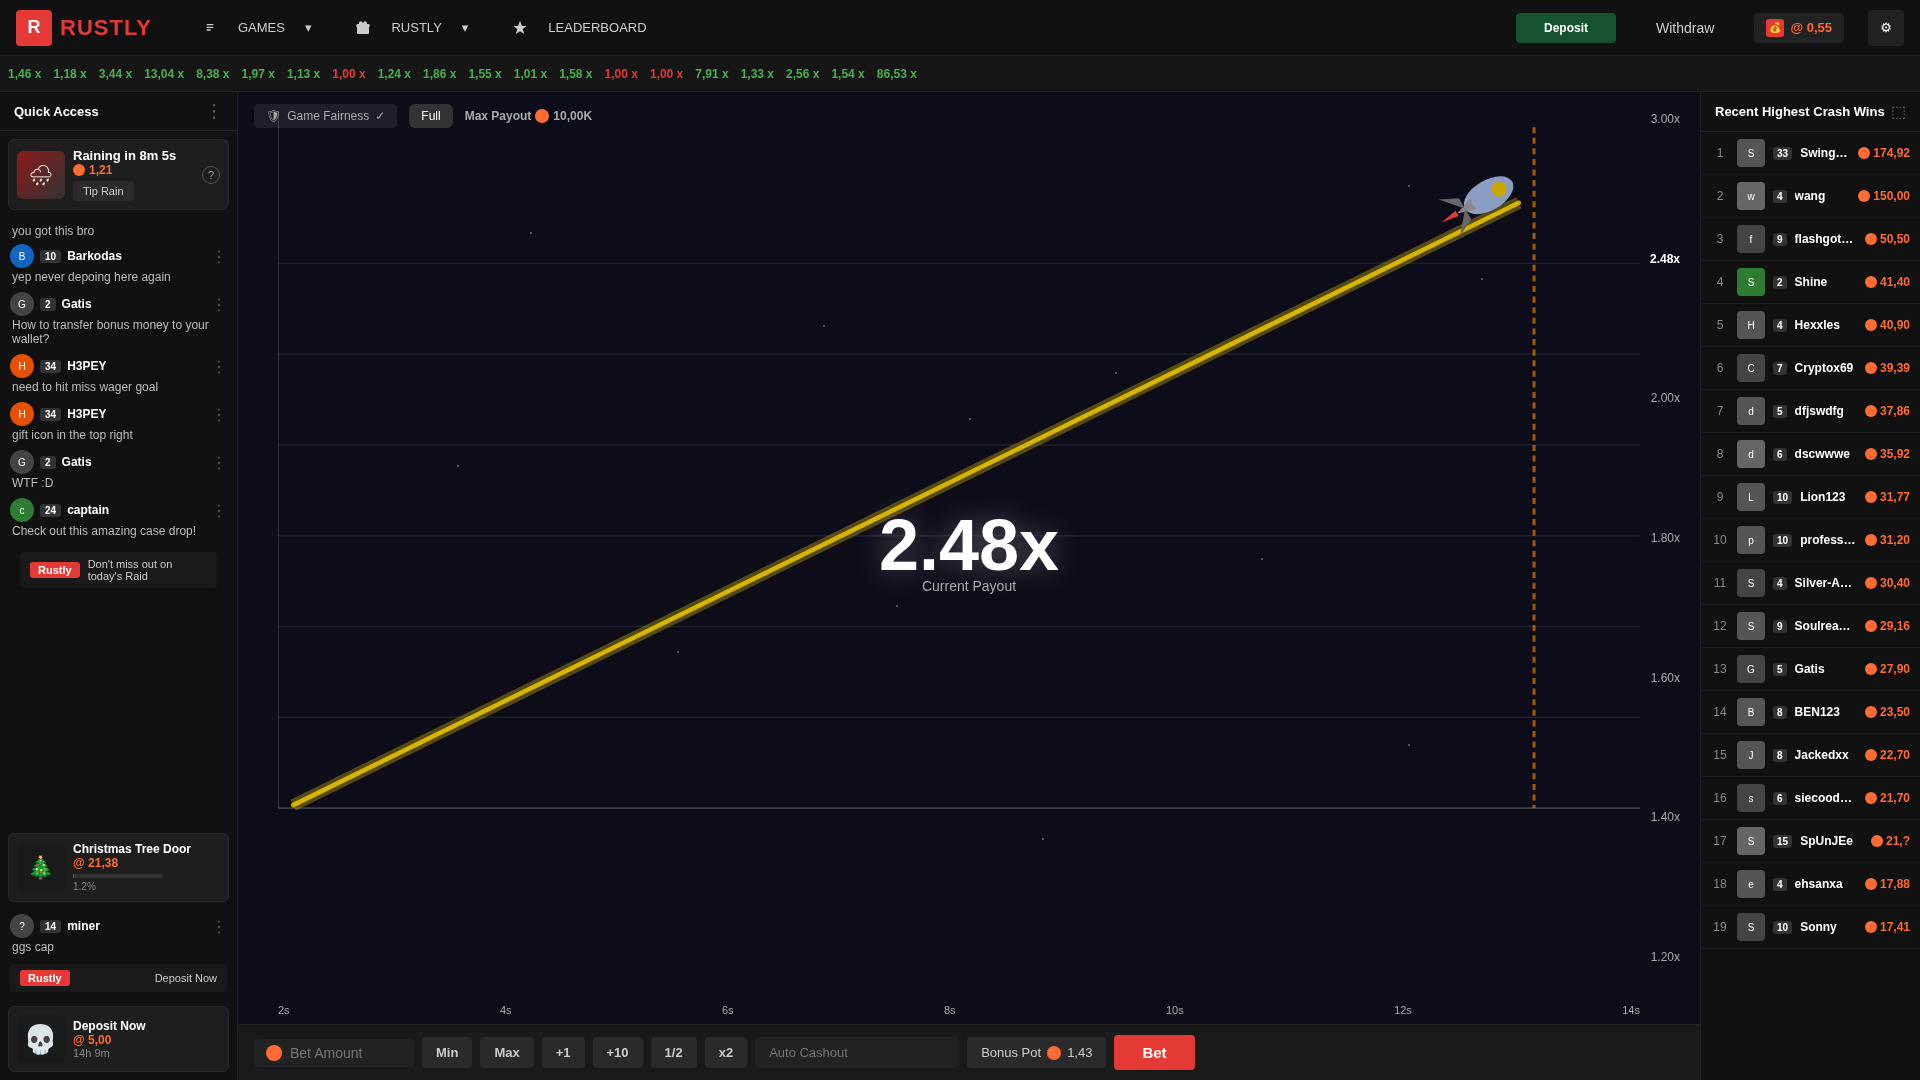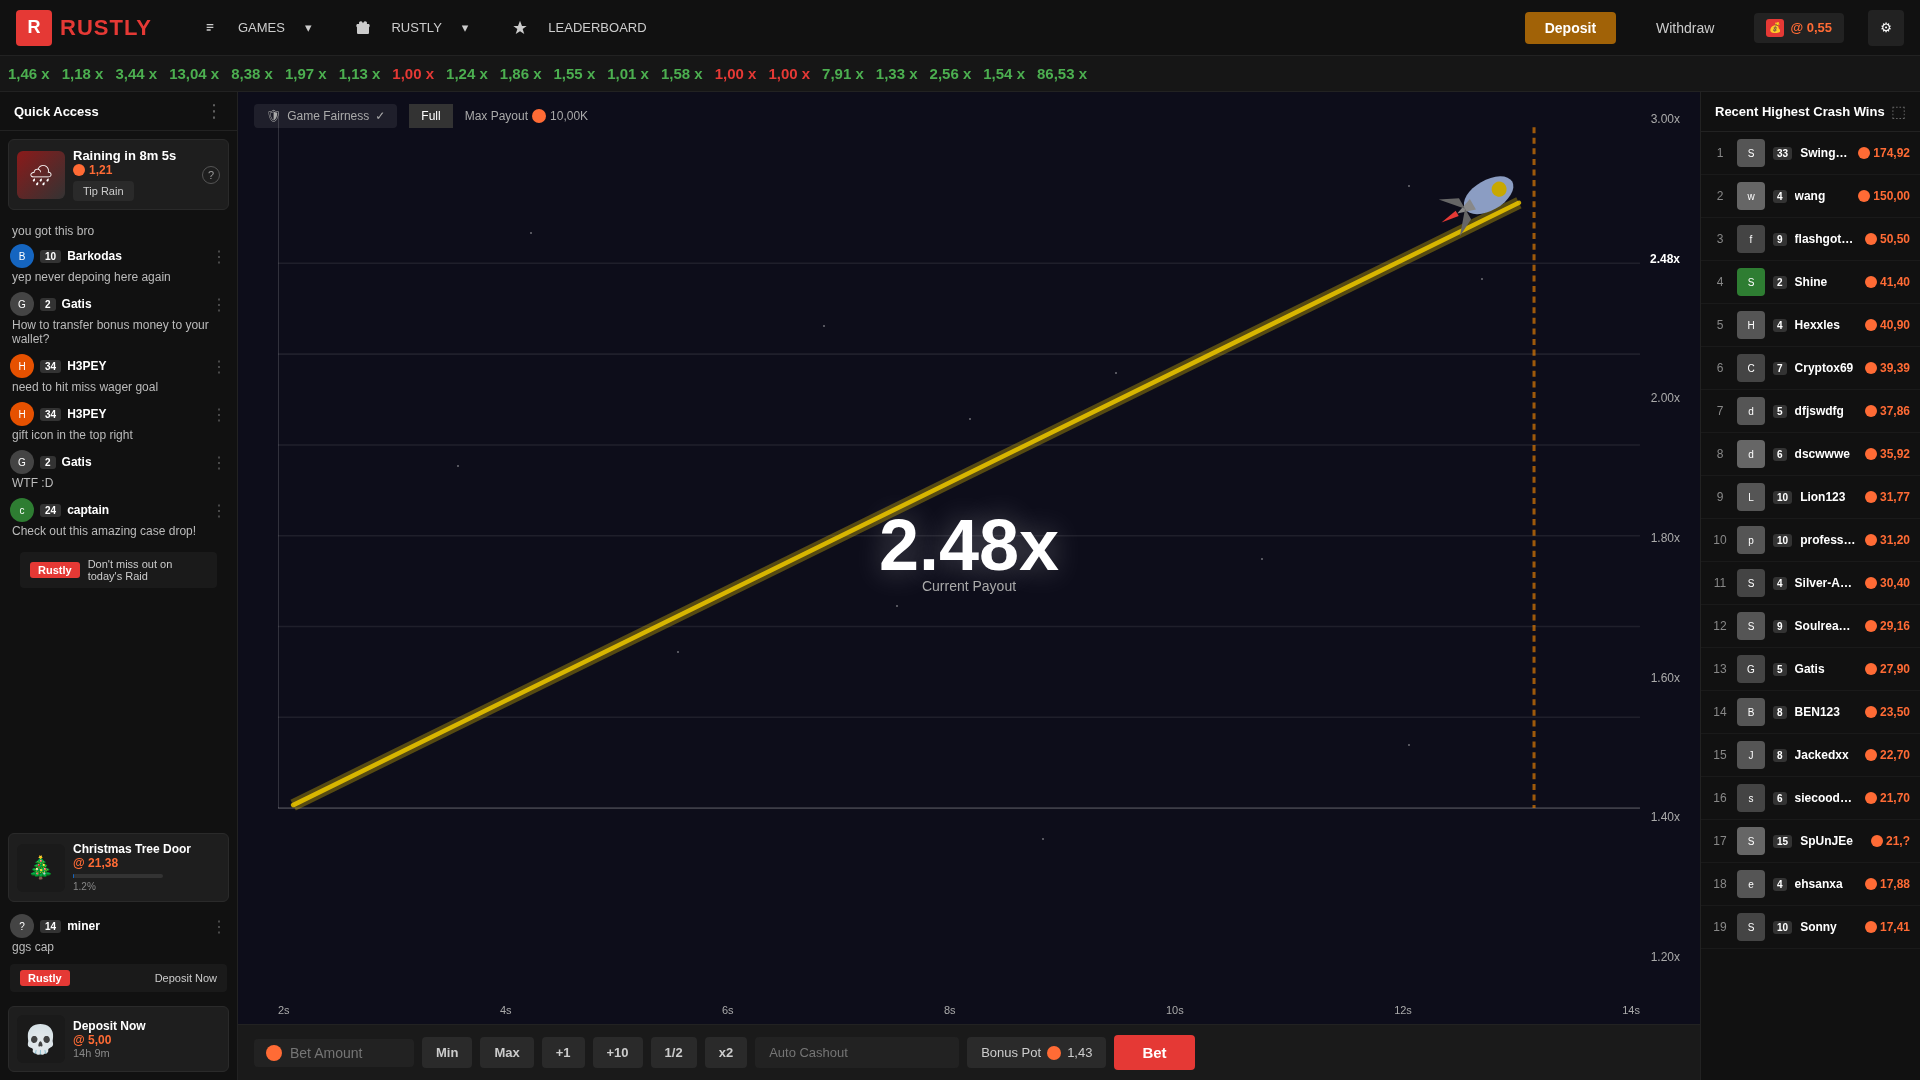--- a/index.html
+++ b/index.html
@@ -6,29 +6,29 @@
     body { background: #1a1a1a; color: #fff; font-family: 'Arial', sans-serif; font-size: 13px; overflow: hidden; width: 1920px; height: 1080px; display: flex; flex-direction: column; }
 
     
     .top-nav { background: #111; height: 56px; display: flex; align-items: center; padding: 0 16px; gap: 24px; border-bottom: 1px solid #222; flex-shrink: 0; }
     .logo { display: flex; align-items: center; gap: 8px; margin-right: 16px; }
     .logo-box { background: #e53935; width: 36px; height: 36px; display: flex; align-items: center; justify-content: center; font-weight: 900; font-size: 18px; border-radius: 4px; }
     .logo-text { color: #e53935; font-weight: 900; font-size: 22px; letter-spacing: 1px; }
     .nav-item { display: flex; align-items: center; gap: 20px; color: #ccc; cursor: pointer; font-size: 13px; padding: 6px 10px; border-radius: 4px; }
     .nav-item svg { width: 16px; height: 16px; fill: #ccc; }
     .nav-spacer { flex: 1; }
-    .btn-deposit { background: #a16207; color: #fff; border: none; padding: 8px 20px; border-radius: 4px; font-weight: 700; cursor: pointer; font-size: 14px; }
+    .btn-deposit { background: #14532d; color: #fff; border: none; padding: 8px 28px; border-radius: 4px; font-weight: 700; cursor: pointer; font-size: 12px; }
     .btn-withdraw { background: transparent; color: #ccc; border: none; padding: 8px 16px; cursor: pointer; font-size: 14px; }
     .wallet-badge { background: #222; border-radius: 4px; padding: 6px 12px; display: flex; align-items: center; gap: 6px; color: #ff6b35; font-weight: 700; }
     .wallet-icon { width: 18px; height: 18px; background: #e53935; border-radius: 3px; display: flex; align-items: center; justify-content: center; font-size: 10px; }
     .settings-btn { background: #222; border-radius: 4px; width: 36px; height: 36px; display: flex; align-items: center; justify-content: center; cursor: pointer; }
 
     
     .ticker-bar { background: #161616; height: 36px; display: flex; align-items: center; padding: 0 8px; gap: 12px; overflow: hidden; border-bottom: 1px solid #222; flex-shrink: 0; }
-    .ticker-val { font-size: 15px; font-weight: 700; white-space: nowrap; }
+    .ticker-val { font-size: 12px; font-weight: 700; white-space: nowrap; }
     .ticker-green { color: #4caf50; }
     .ticker-red { color: #e53935; }
 
     
     .main-layout { display: flex; flex: 1; overflow: hidden; }
 
     
     .left-sidebar { width: 238px; background: #111; border-right: 1px solid #222; display: flex; flex-direction: column; flex-shrink: 0; overflow: hidden; }
     .sidebar-header { display: flex; align-items: center; justify-content: space-between; padding: 10px 14px; border-bottom: 1px solid #222; }
     .sidebar-title { font-weight: 700; font-size: 13px; color: #fff; }
@@ -59,22 +59,22 @@
     .raid-label { background: #e53935; color: #fff; font-size: 11px; font-weight: 700; padding: 2px 8px; border-radius: 3px; }
     .raid-text { font-size: 11px; color: #ccc; margin-left: 8px; }
     .chat-input-row { padding: 8px 10px; border-top: 1px solid #222; }
     .chat-input { width: 100%; background: #222; border: none; border-radius: 4px; padding: 8px 10px; color: #888; font-size: 12px; outline: none; }
 
     
     .game-area { flex: 1; display: flex; flex-direction: column; background: #181818; }
     .game-canvas-wrap { flex: 1; position: relative; background: #0d0d1a; overflow: hidden; }
     .game-overlay-top { position: absolute; top: 12px; left: 16px; display: flex; align-items: center; gap: 12px; }
     .fairness-btn { background: rgba(255,255,255,0.08); border: none; color: #aaa; padding: 5px 12px; border-radius: 4px; font-size: 12px; cursor: pointer; display: flex; align-items: center; gap: 6px; }
-    .full-btn { background: #333; border: none; color: #fff; padding: 5px 12px; border-radius: 0; font-size: 12px; cursor: pointer; }
-    .max-payout { color: #aaa; font-size: 12px; display: flex; align-items: flex-start; gap: 4px; }
+    .full-btn { background: #333; border: none; color: #fff; padding: 5px 12px; border-radius: 6px; font-size: 12px; cursor: pointer; }
+    .max-payout { color: #aaa; font-size: 12px; display: flex; align-items: flex-start; gap: 4px; font-weight: bold; }
     .max-payout-coin { width: 14px; height: 14px; background: #ff6b35; border-radius: 50%; display: inline-block; }
     .multiplier-display { position: absolute; top: 50%; left: 50%; transform: translate(-50%, -60%); text-align: center; }
     .multiplier-value { font-size: 72px; font-weight: 900; color: #fff; text-shadow: 0 0 30px rgba(255,255,255,0.3); }
     .multiplier-label { color: #aaa; font-size: 14px; margin-top: -8px; }
     
     .y-labels { position: absolute; right: 20px; top: 0; bottom: 40px; display: flex; flex-direction: column; justify-content: space-between; padding: 20px 0; }
     .y-label { color: #aaa; font-size: 12px; text-align: right; }
     .y-label-highlight { color: #fff; font-weight: 700; }
     
     .x-labels { position: absolute; bottom: 8px; left: 40px; right: 60px; display: flex; justify-content: space-between; }

